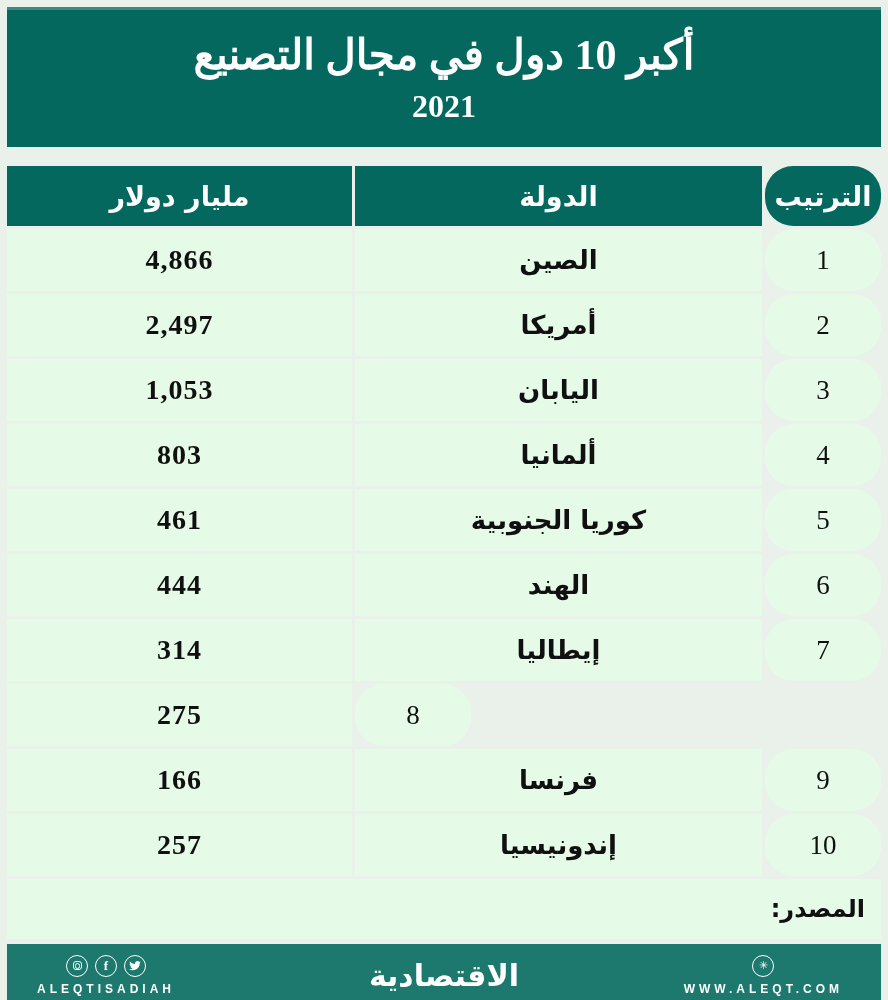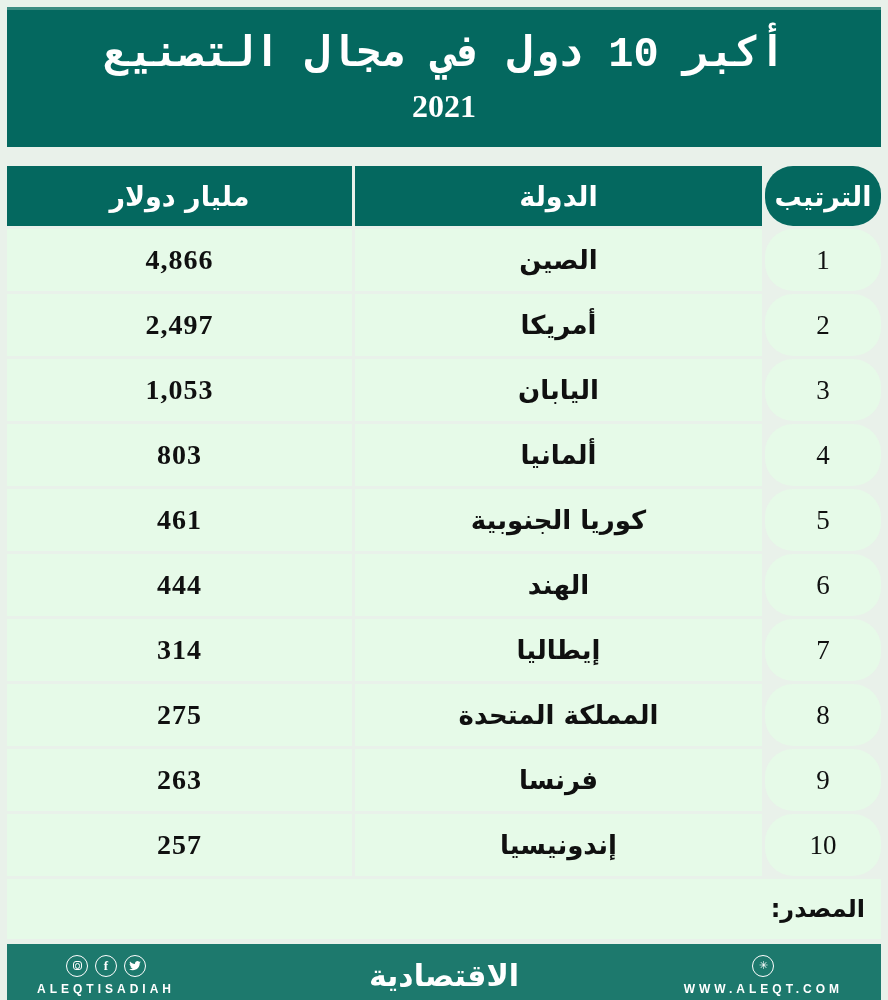--- a/index.html
+++ b/index.html
@@ -19,21 +19,21 @@
   .title-band{
     height:140px; flex:0 0 140px;
     background:#04685f;
     border-top:3px solid #3b8b81;
     color:#ffffff;
     display:flex; flex-direction:column; align-items:center; justify-content:center;
     gap:10px;
   }
   .title{
     font-size:42px; font-weight:bold; line-height:1.1;
-    font-family:Liberation Mono, monospace;
+    font-family:Liberation Serif, serif;
     direction:rtl;
   }
   .year{
     font-size:32px; font-weight:bold;
     font-family:"Liberation Serif","DejaVu Serif", serif;
   }
   
   .thead{
     margin-top:19px;
     height:60px; flex:0 0 60px;
@@ -189,25 +189,24 @@
       <div class="cell country col-country">الهند</div>
       <div class="cell rank col-rank">6</div>
     </div>
     <div class="row">
       <div class="cell value col-value">314</div>
       <div class="cell country col-country">إيطاليا</div>
       <div class="cell rank col-rank">7</div>
     </div>
     <div class="row">
       <div class="cell value col-value">275</div>
-      <div class="cell country col-country">المملكة المتحدة</div>
       <div class="cell rank col-rank">8</div>
     </div>
     <div class="row">
-      <div class="cell value col-value">263</div>
+      <div class="cell value col-value">166</div>
       <div class="cell country col-country">فرنسا</div>
       <div class="cell rank col-rank">9</div>
     </div>
     <div class="row">
       <div class="cell value col-value">257</div>
       <div class="cell country col-country">إندونيسيا</div>
       <div class="cell rank col-rank">10</div>
     </div>
   </div>
 

